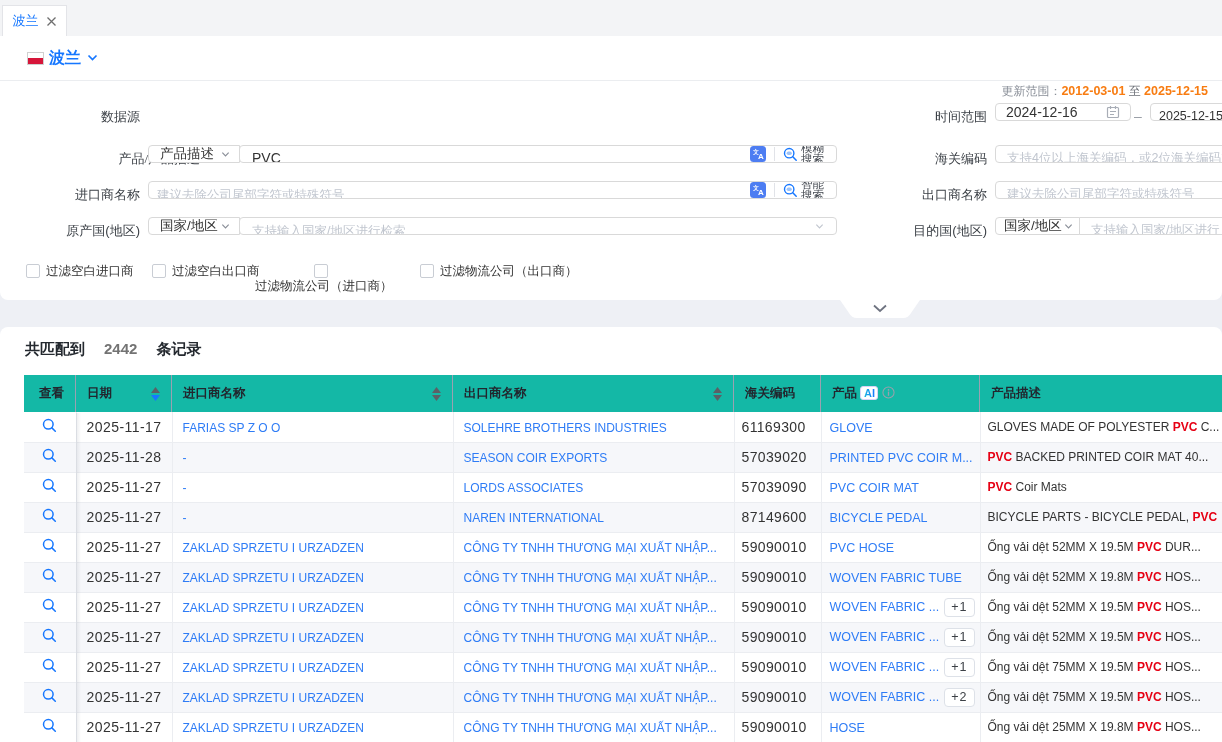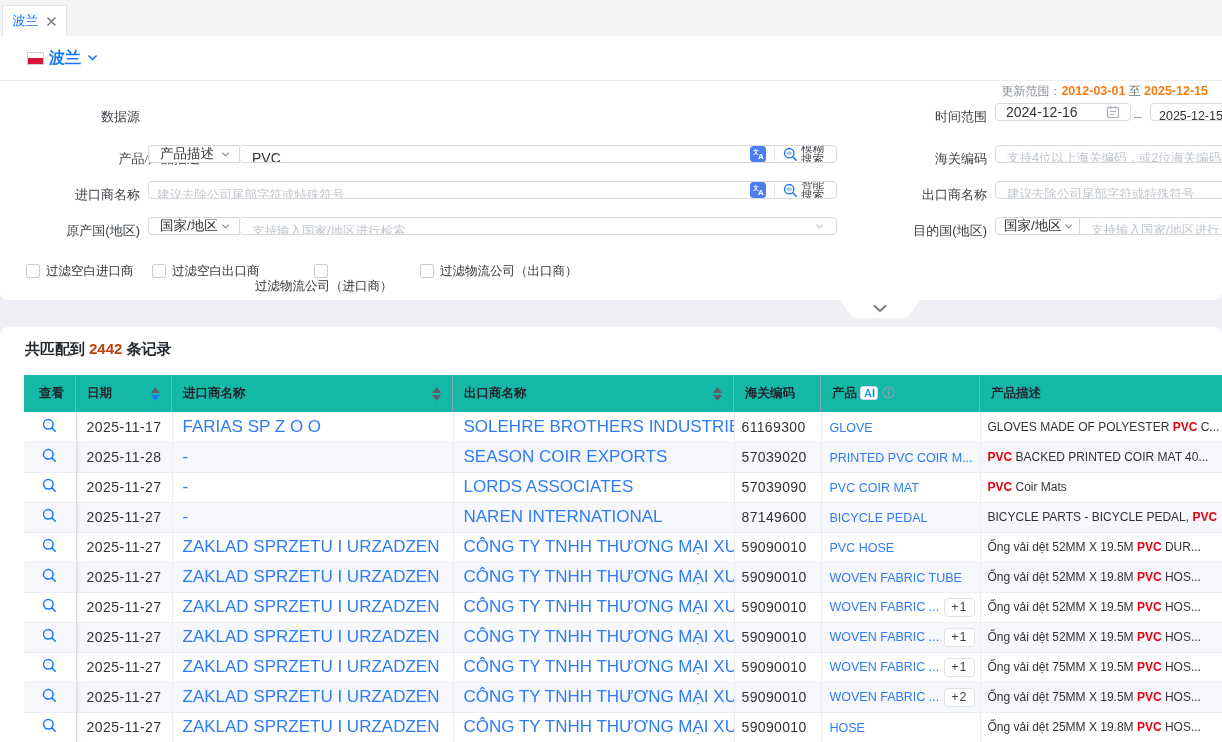--- a/index.html
+++ b/index.html
@@ -40,37 +40,37 @@
 .cbg { position:absolute; top:228px; display:flex; align-items:center; height:14px; }
 .cb { width:14px; height:14px; border:1px solid #c9cdd4; border-radius:2px; background:#fff; margin-right:6px; flex:none; }
 .cbl { font-size:12.5px; color:#333; white-space:nowrap; }
 
 
 #collapse { position:absolute; left:840px; top:300px; width:80px; height:18px; }
 
 
 #panel2 { position:absolute; left:0; top:327px; width:1222px; height:415px; background:#fff; border-radius:8px 8px 0 0; }
 #rtitle { position:absolute; left:25px; top:13px; font-size:15px; font-weight:bold; color:#24292f; }
-#rtitle .num { color:#c2410c; padding:0 4px; }
+#rtitle .num { color:#737373; padding:0 19px; }
 
 
 #tbl { position:absolute; left:24px; top:48px; width:1198px; }
 table { border-collapse:collapse; table-layout:fixed; width:1420px; }
 th { background:#14b8a6; height:37px; font-size:12.5px; color:#22262e; font-weight:bold; text-align:left; padding:0 0 0 11px; position:relative; }
 th .sep { position:absolute; right:0; top:0; width:1px; height:37px; background:#9aa1b1; }
 td { height:30px; font-size:14px; color:#333; padding:0 8px 0 10px; border-bottom:1px solid #ebedf1; border-right:1px solid #ebedf1; white-space:nowrap; overflow:hidden; background:#fff; }
 td:nth-child(2) { letter-spacing:0.45px; }
 td:nth-child(4) { padding-left:10px; }
 td:nth-child(5) { padding-left:7px; letter-spacing:0.35px; }
 td:nth-child(6) { padding-left:8px; }
 td:nth-child(6) a.lnk { font-size:12.5px; }
 td:nth-child(7) { padding-left:7px; font-size:12px; }
 tr.alt td { background:#f6f7fa; }
 td.ctr { text-align:center; padding:0; }
-a.lnk { color:#2e7cf6; text-decoration:none; font-size:17px; }
+a.lnk { color:#2e7cf6; text-decoration:none; font-size:12px; }
 .red { color:#e60014; font-weight:bold; }
 .badge { display:inline-block; border:1px solid #dde1e8; border-radius:4px; font-size:12.5px; color:#3c4046; line-height:17px; padding:0 6px; background:#fff; margin-left:5px; letter-spacing:1px; }
 .sorters { position:absolute; right:12px; top:50%; transform:translateY(-50%); display:flex; flex-direction:column; gap:2px; }
 </style>
 </head>
 <body>
 
 <div id="tabbar">
   <div id="tab1">
       <span class="t">波兰</span>

